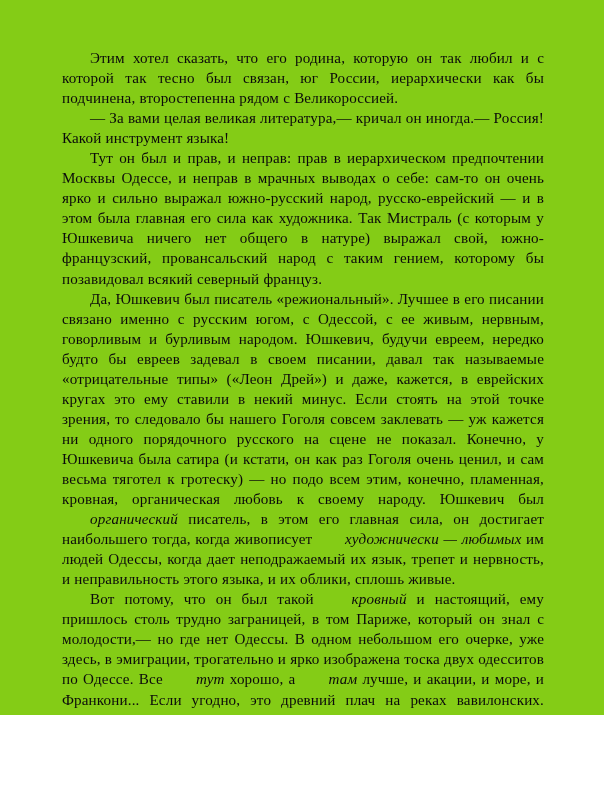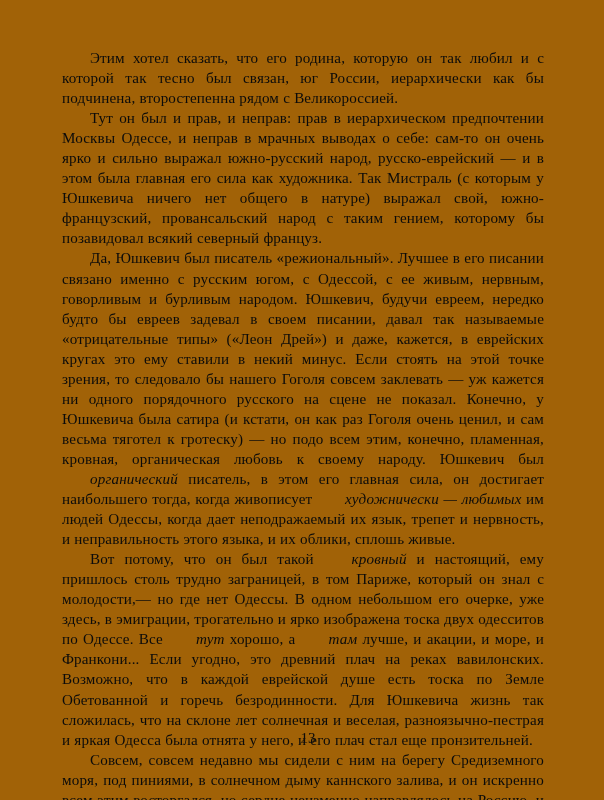--- a/index.html
+++ b/index.html
@@ -3,22 +3,22 @@
 <meta charset="utf-8">
 <style>
   html, body {
     margin: 0;
     padding: 0;
     background: #ffffff;
   }
   .page {
     position: relative;
     width: 604px;
-    height: 800px;
-    background: #a16207;
+    height: 715px;
+    background: #84cc16;
     overflow: hidden;
     font-family: "Liberation Serif", "DejaVu Serif", serif;
     color: #0b0b0b;
   }
   .text-column {
     position: absolute;
     left: 62px;
     top: 48px;
     width: 482px;
   }
@@ -52,19 +52,20 @@
     font-family: Liberation Serif, serif;
     margin-left: 12px;
   }
 </style>
 </head>
 <body>
 
 <div class="page">
   <div class="text-column" id="text-column">
       <p class="para">Этим хотел сказать, что его родина, которую он так любил и с которой так тесно был связан, юг России, иерархически как бы подчинена, второстепенна рядом с Великороссией.</p>
+      <p class="para para-dialog">— За вами целая великая литература,— кричал он иногда.— Россия! Какой инструмент языка!</p>
       <p class="para">Тут он был и прав, и неправ: прав в иерархическом предпочтении Москвы Одессе, и неправ в мрачных выводах о себе: сам-то он очень ярко и сильно выражал южно-русский народ, русско-еврейский — и в этом была главная его сила как художника. Так Мистраль (с которым у Юшкевича ничего нет общего в натуре) выражал свой, южно-французский, провансальский народ с таким гением, которому бы позавидовал всякий северный француз.</p>
       <p class="para">Да, Юшкевич был писатель «режиональный». Лучшее в его писании связано именно с русским югом, с Одессой, с ее живым, нервным, говорливым и бурливым народом. Юшкевич, будучи евреем, нередко будто бы евреев задевал в своем писании, давал так называемые «отрицательные типы» («Леон Дрей») и даже, кажется, в еврейских кругах это ему ставили в некий минус. Если стоять на этой точке зрения, то следовало бы нашего Гоголя совсем заклевать — уж кажется ни одного порядочного русского на сцене не показал. Конечно, у Юшкевича была сатира (и кстати, он как раз Гоголя очень ценил, и сам весьма тяготел к гротеску) — но подо всем этим, конечно, пламенная, кровная, органическая любовь к своему народу. Юшкевич был <em>органический</em> писатель, в этом его главная сила, он достигает наибольшего тогда, когда живописует <em>художнически — любимых</em> им людей Одессы, когда дает неподражаемый их язык, трепет и нервность, и неправильность этого языка, и их облики, сплошь живые.</p>
       <p class="para">Вот потому, что он был такой <em>кровный</em> и настоящий, ему пришлось столь трудно заграницей, в том Париже, который он знал с молодости,— но где нет Одессы. В одном небольшом его очерке, уже здесь, в эмиграции, трогательно и ярко изображена тоска двух одесситов по Одессе. Все <em>тут</em> хорошо, а <em>там</em> лучше, и акации, и море, и Франкони... Если угодно, это древний плач на реках вавилонских. Возможно, что в каждой еврейской душе есть тоска по Земле Обетованной и горечь безродинности. Для Юшкевича жизнь так сложилась, что на склоне лет солнечная и веселая, разноязычно-пестрая и яркая Одесса была отнята у него, и его плач стал еще пронзительней.</p>
       <p class="para">Совсем, совсем недавно мы сидели с ним на берегу Средиземного моря, под пиниями, в солнечном дыму каннского залива, и он искренно всем этим восторгался, но сердце неизменно направлялось на Россию, и никакими Каннами утешить его было нельзя.</p>
     </div>
   <div class="page-number">13</div>
 </div>
 
 </body></html>

